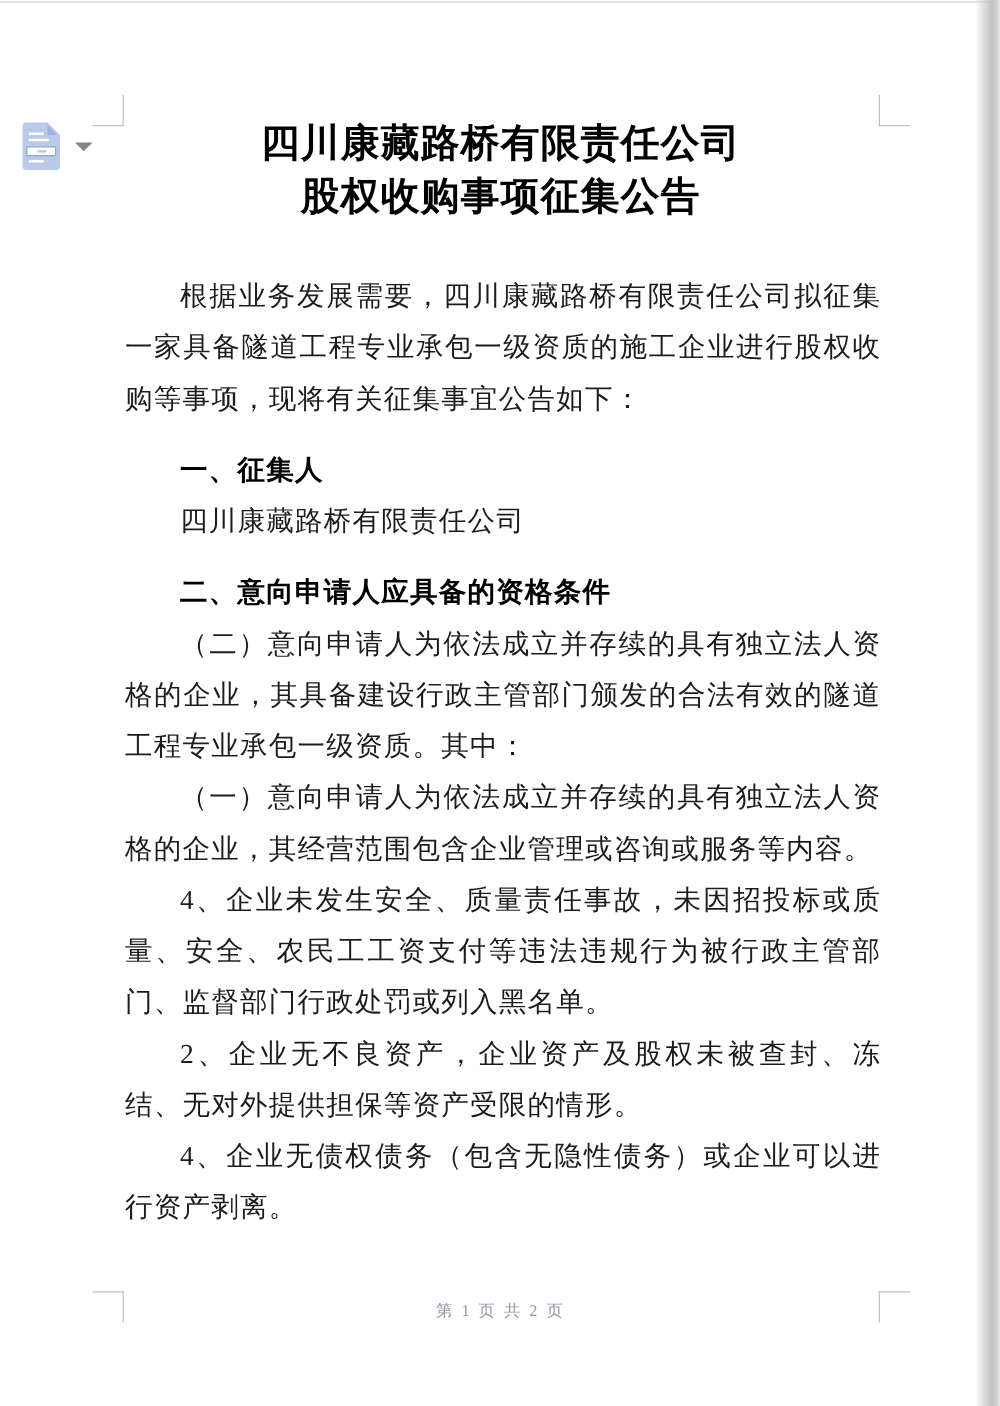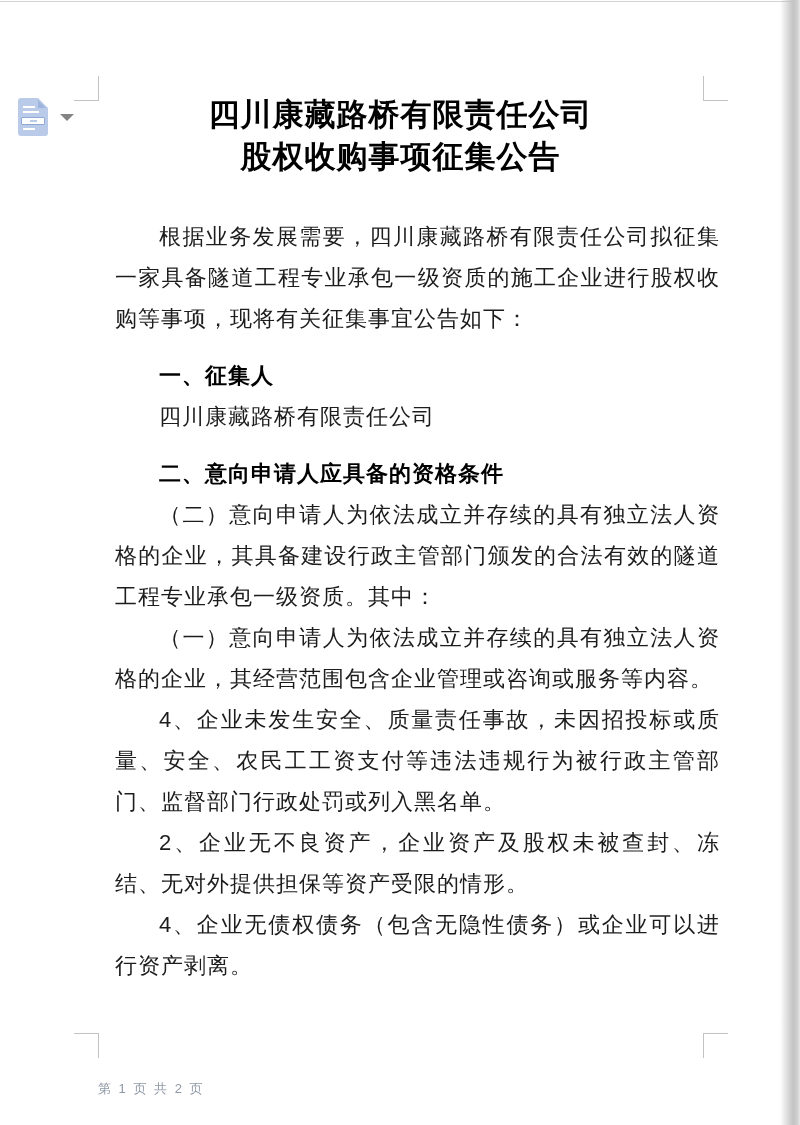--- a/index.html
+++ b/index.html
@@ -2,21 +2,21 @@
 <html><head>
 <meta charset="utf-8">
 <style>
   html, body { margin: 0; padding: 0; background: #ffffff; }
   .canvas {
     position: relative;
     width: 800px;
     height: 1125px;
     background: #ffffff;
     overflow: hidden;
-    font-family: Liberation Sans, sans-serif;
+    font-family: Liberation Serif, serif;
   }
 
   
   .top-line {
     position: absolute; top: 1px; left: 0;
     width: 100%; height: 1px;
     background: #d3d3d3;
   }
 
   
@@ -89,45 +89,44 @@
   .doc-title {
     position: absolute; left: 98px; top: 94px; width: 605px;
     text-align: center;
     font-weight: bold;
     font-size: 31px;
     line-height: 42px;
     color: #000000;
     letter-spacing: 1px;
   }
   .doc-body {
-    position: absolute; left: 115px; top: 216px; width: 605px;
+    position: absolute; left: 100px; top: 216px; width: 605px;
     font-size: 22px;
     line-height: 41px;
     letter-spacing: 1px;
     color: #1c1c1c;
   }
   .doc-body .para {
     margin: 0;
     text-indent: 2em;
     text-align: justify;
   }
   .doc-body .para.heading {
     font-weight: bold;
     color: #000000;
     text-align: left;
     margin-top: 16px;
   }
 
   .page-footer {
     position: absolute; left: 98px; top: 1040px; width: 605px;
-    text-align: left;
+    text-align: center;
     font-size: 13px;
     letter-spacing: 2px;
     color: #8f99a6;
-    margin-top: 40px;
   }
 </style>
 </head>
 <body>
 
 <div class="canvas">
 
   <div class="top-line"></div>
   <div class="page-edge"></div>
 

